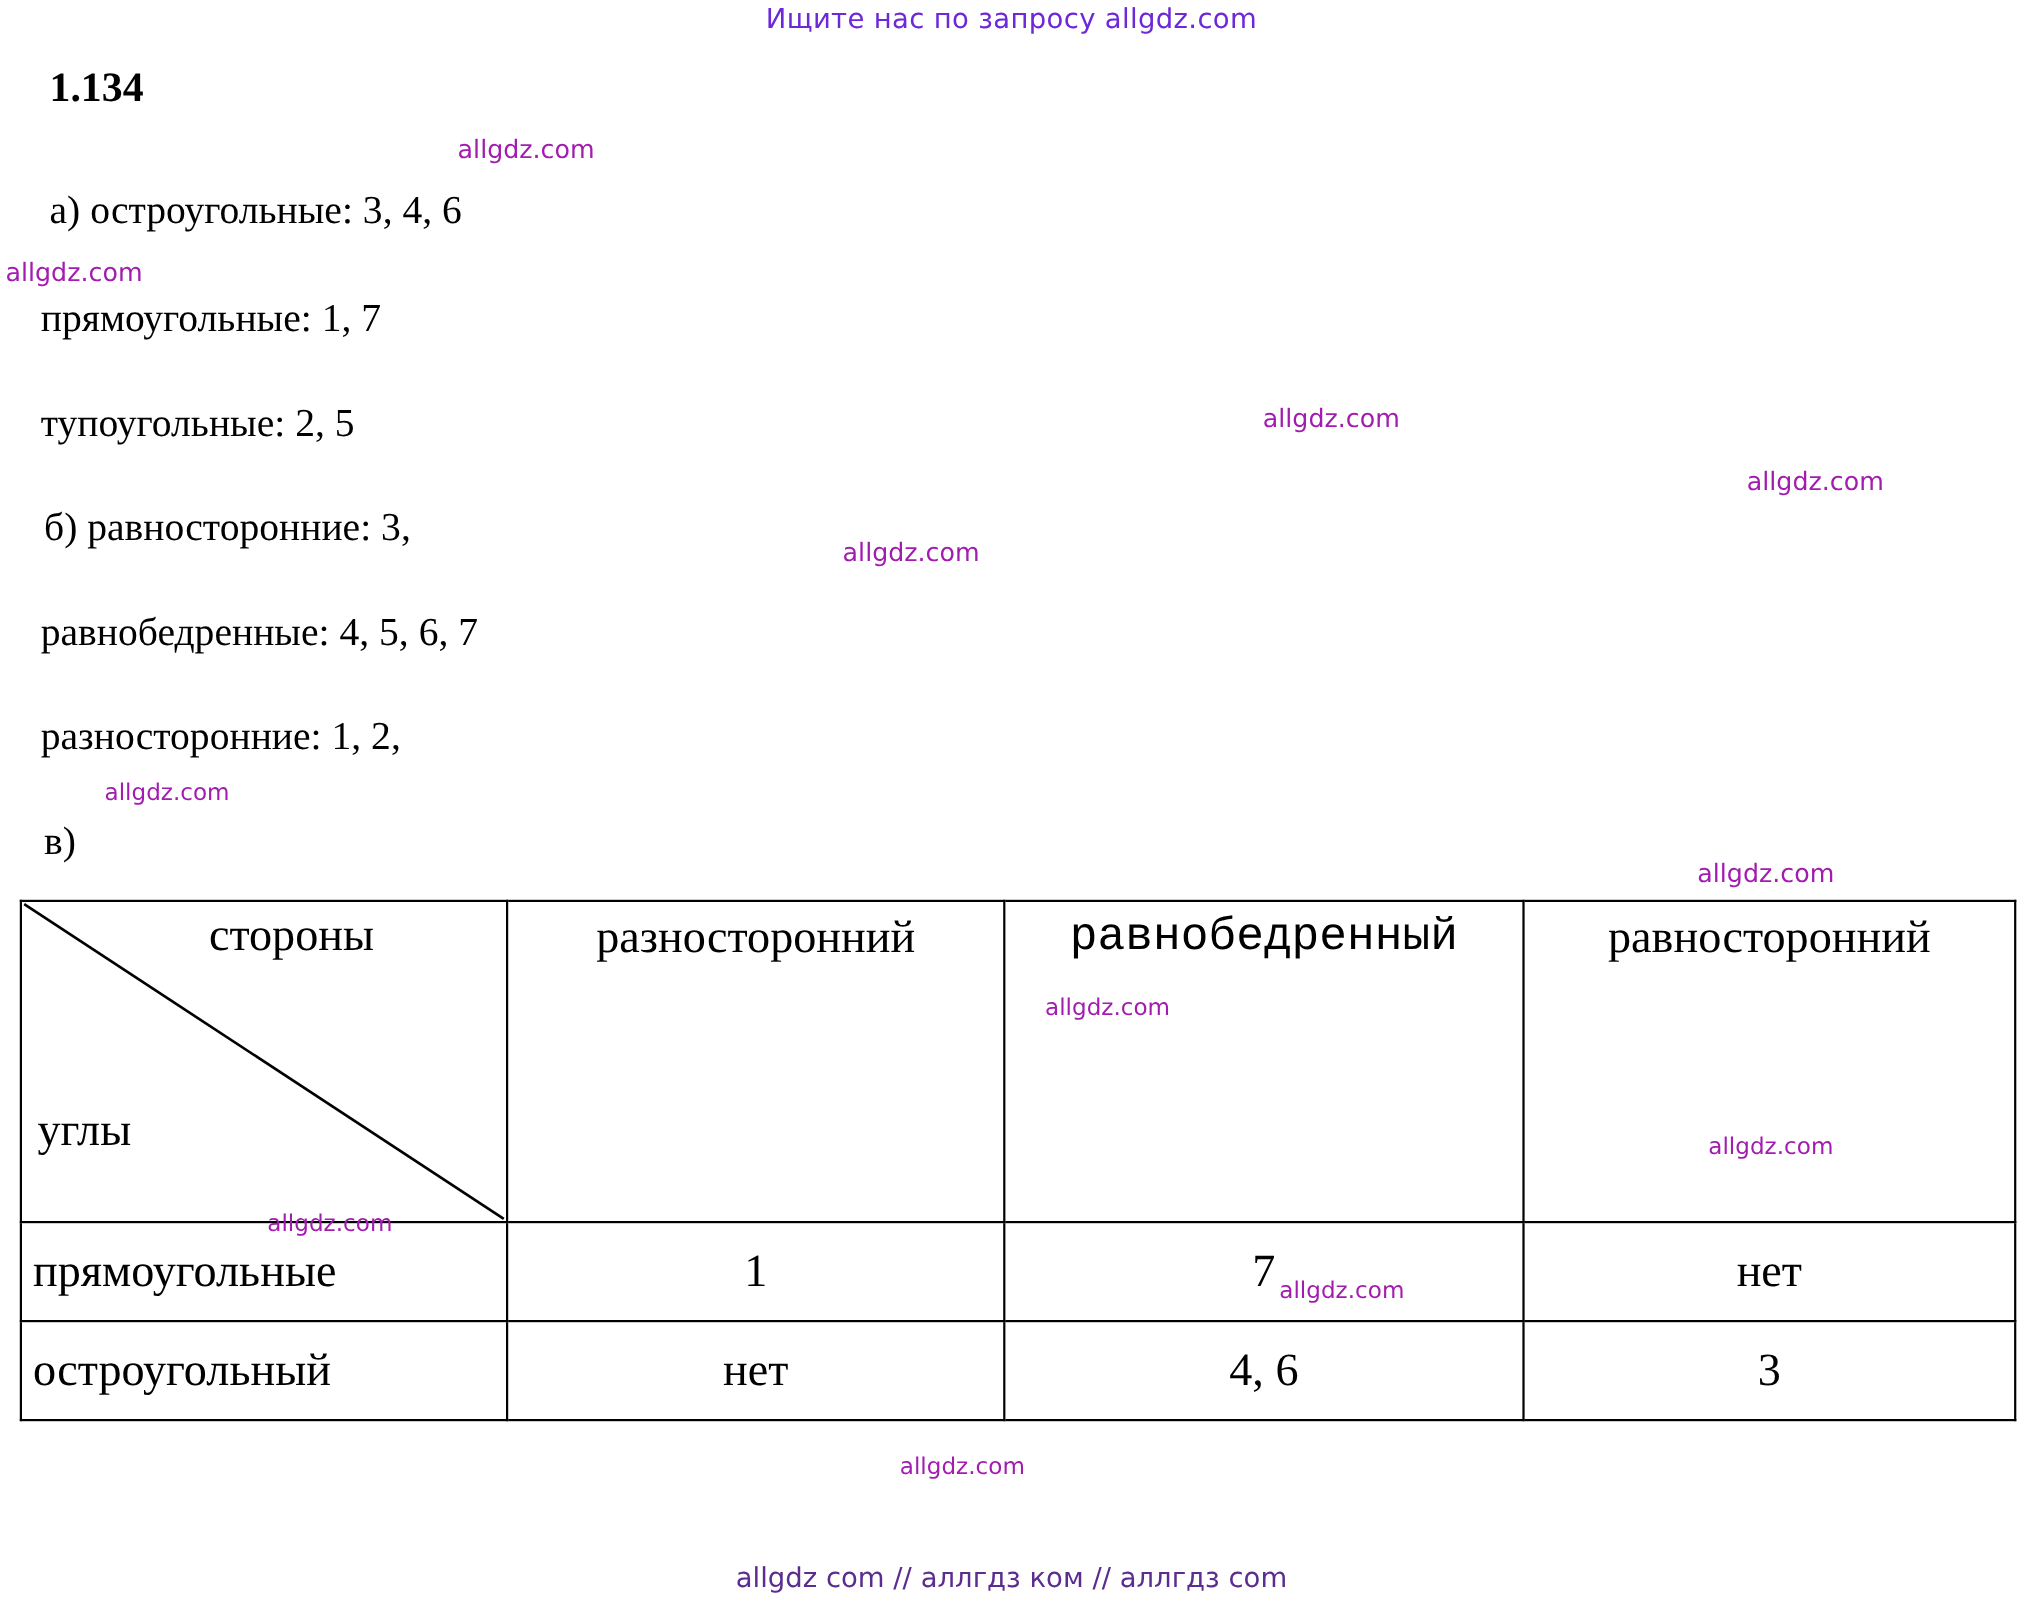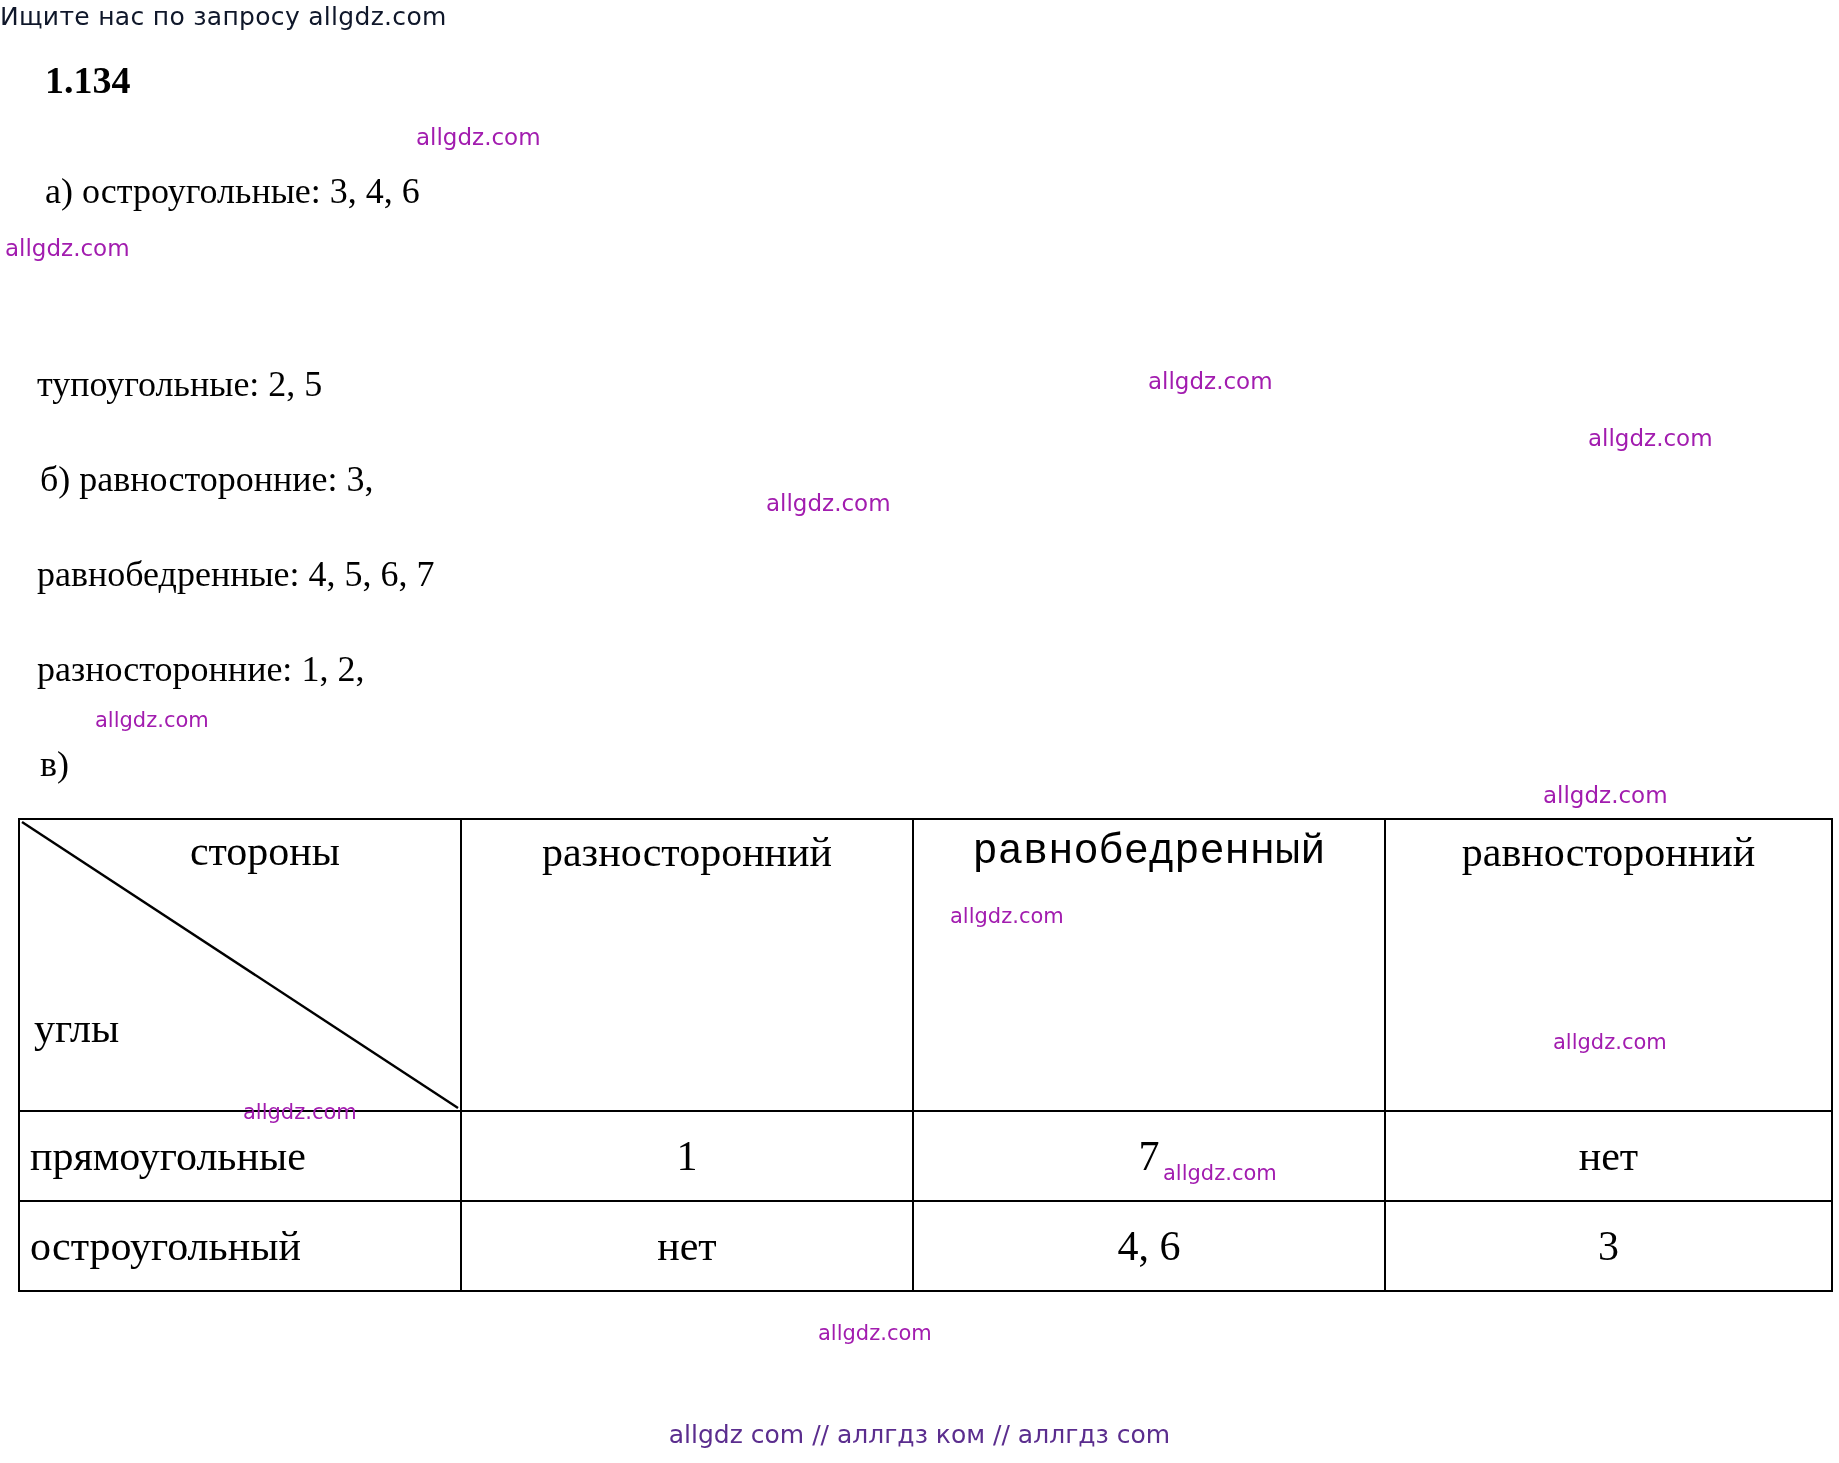--- a/index.html
+++ b/index.html
@@ -19,23 +19,24 @@
     position: absolute;
     left: 0; top: 0;
     width: 1839px;
     height: 1463px;
   }
   .top-banner {
     position: absolute;
     top: 2px;
     left: 0;
     width: 1839px;
+    text-align: center;
     font-family: "DejaVu Sans", sans-serif;
     font-size: 25px;
-    color: #0f172a;
+    color: #6d28d9;
     letter-spacing: 0.3px;
   }
   .bottom-banner {
     position: absolute;
     bottom: 14px;
     left: 0;
     width: 1839px;
     text-align: center;
     font-family: "DejaVu Sans", sans-serif;
     font-size: 25px;
@@ -142,20 +143,21 @@
 </head>
 <body>
 
 <div class="page">
 
   <div class="top-banner">Ищите нас по запросу allgdz.com</div>
 
   <div class="task-number">1.134</div>
 
   <div class="line" style="left:45px; top:170px;">а) остроугольные: 3, 4, 6</div>
+  <div class="line" style="left:37px; top:268px;">прямоугольные: 1, 7</div>
   <div class="line" style="left:37px; top:363px;">тупоугольные: 2, 5</div>
   <div class="line" style="left:40px; top:458px;">б) равносторонние: 3,</div>
   <div class="line" style="left:37px; top:553px;">равнобедренные: 4, 5, 6, 7</div>
   <div class="line" style="left:37px; top:648px;">разносторонние: 1, 2,</div>
   <div class="line" style="left:40px; top:743px;">в)</div>
 
   <div class="wm" style="left:416px; top:124px;">allgdz.com</div>
   <div class="wm" style="left:5px; top:235px;">allgdz.com</div>
   <div class="wm" style="left:1148px; top:368px;">allgdz.com</div>
   <div class="wm" style="left:1588px; top:425px;">allgdz.com</div>

